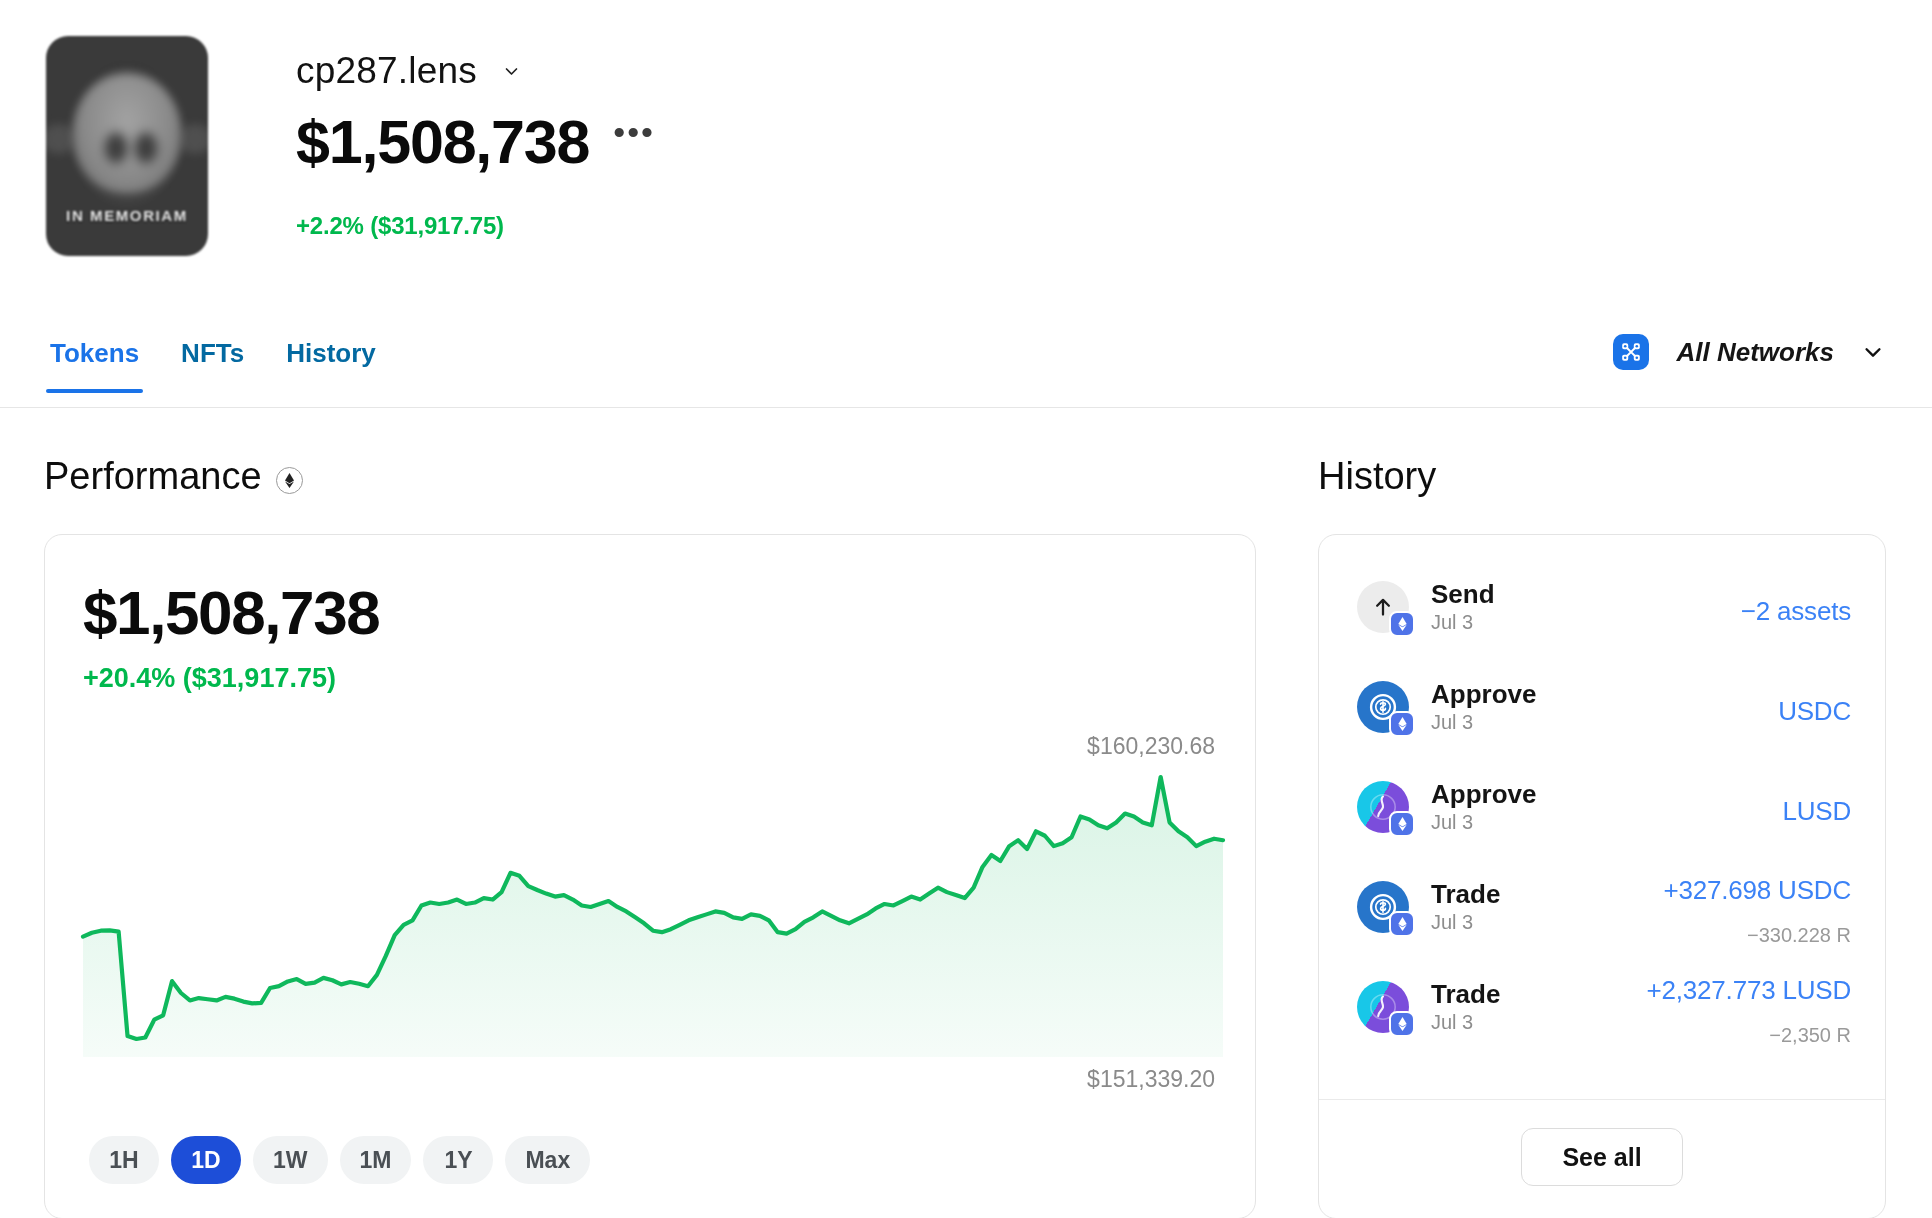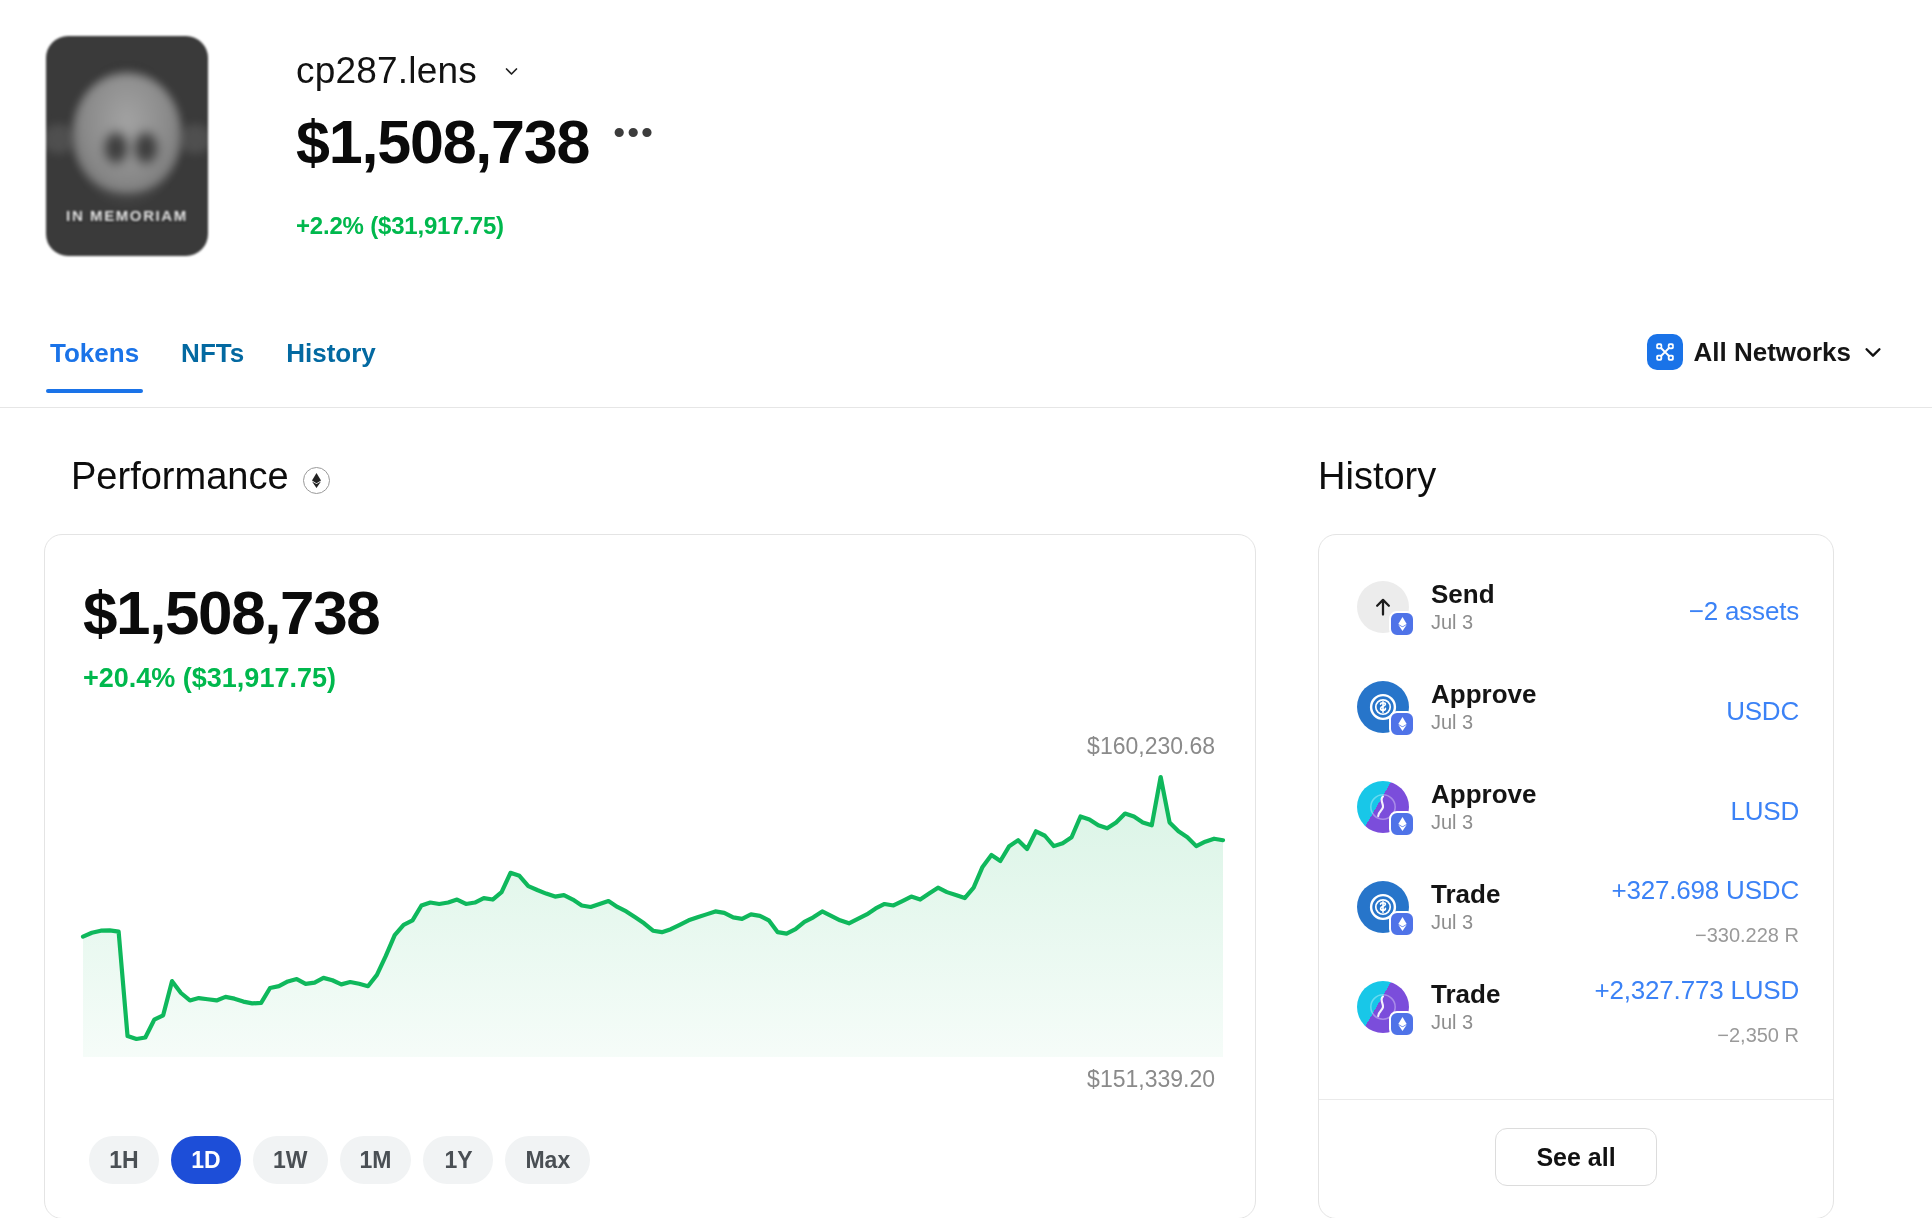--- a/index.html
+++ b/index.html
@@ -91,34 +91,34 @@
     font-size: 26px; font-weight: 600; color: #0369a1; padding: 8px 4px 22px 4px;
     cursor: pointer; position: relative;
   }
   .tab.active { color: #1a73e8; }
   .tab.active::after {
     content:""; position: absolute; left: 0; right: 0; bottom: -2px; height: 4px;
     background:#1a73e8; border-radius: 2px;
   }
   .networks {
     position: absolute; right: 48px; top: 4px;
-    display: flex; align-items: center; gap: 11px; cursor: pointer;
+    display: flex; align-items: center; gap: 28px; cursor: pointer; font-style: italic;
   }
   .net-badge {
     width: 36px; height: 36px; border-radius: 10px; background:#1a73e8;
     display:flex; align-items:center; justify-content:center;
   }
   .net-label { font-size: 26px; font-weight: 600; color:#151515; }
 
   
   .sec-title {
     position: absolute; font-size: 38px; font-weight: 400; color:#0d0d0d;
     display:flex; align-items:center; gap: 14px;
   }
-  #perf-title { left: 44px; top: 455px; margin-left: 27px; }
+  #perf-title { left: 44px; top: 455px; }
   #hist-title { left: 1318px; top: 455px; }
   .eth-circle {
     width: 27px; height: 27px; border-radius: 50%; border: 1.6px solid #9a9a9a;
     display:flex; align-items:center; justify-content:center; margin-top: 8px;
   }
 
   
   .perf-card {
     position: absolute; left: 44px; top: 534px; width: 1212px; height: 685px;
     border: 1.5px solid #e4e4e4; border-radius: 18px; background:#fff;
@@ -139,21 +139,21 @@
   .range-pill {
     min-width: 70px; height: 48px; padding: 0 20px; border-radius: 24px;
     background:#f1f3f4; color:#4a4f54; font-size: 23px; font-weight: 700;
     display:flex; align-items:center; justify-content:center; cursor:pointer;
     font-family: "Liberation Sans", sans-serif; border: none;
   }
   .range-pill.active { background:#1d4ed8; color:#fff; }
 
   
   .hist-card {
-    position: absolute; left: 1318px; top: 534px; width: 516px; height: 685px;
+    position: absolute; left: 1318px; top: 534px; width: 568px; height: 685px;
     border: 1.5px solid #e4e4e4; border-radius: 18px; background:#fff;
   }
   .hist-list { position: absolute; left: 0; right: 0; top: 22px; }
   .hist-row {
     display: flex; align-items: center; height: 100px; padding: 0 34px 0 38px; cursor: pointer;
   }
   .hist-icon { position: relative; width: 52px; height: 52px; flex: 0 0 52px; }
   .ic-circle { width: 52px; height: 52px; border-radius: 50%; display:flex; align-items:center; justify-content:center; }
   .ic-send { background:#ececec; }
   .ic-usdc { background:#2775ca; }

